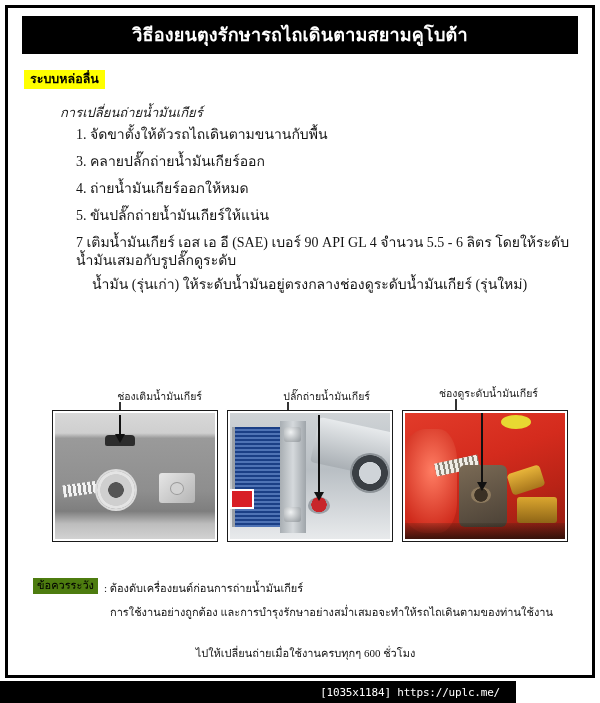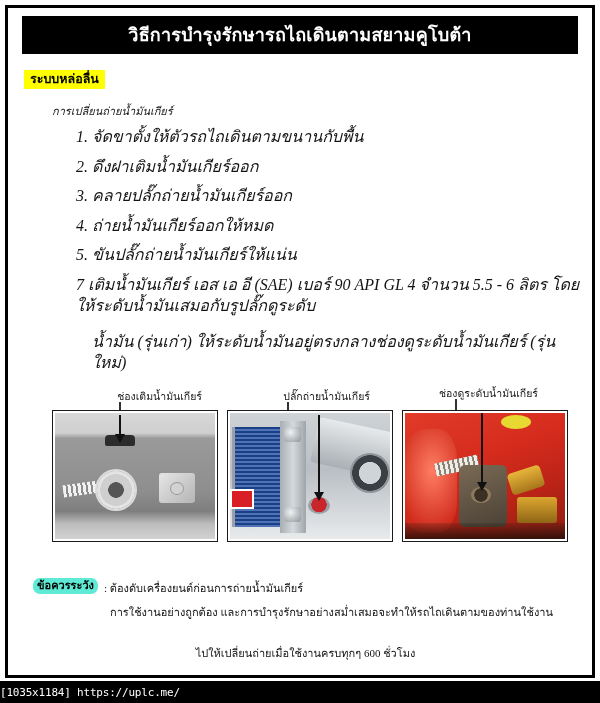--- a/index.html
+++ b/index.html
@@ -68,51 +68,50 @@
     font-size: 12.5px;
     font-weight: bold;
     padding: 2px 6px 3px 6px;
     line-height: 1.15;
     white-space: nowrap;
   }
 
   
   .sub-heading {
     position: absolute;
-    left: 44px;
+    left: 52px;
     top: 94px;
-    font-size: 11px;
+    font-size: 13px;
     font-style: italic;
     color: #1a1a1a;
     white-space: nowrap;
   }
 
   
   .steps {
     position: absolute;
     left: 68px;
     top: 118px;
     width: 510px;
   }
   .step {
-    font-size: 16px;
+    font-size: 14px;
     color: #141414;
     line-height: 1.32;
     margin-bottom: 8.5px;
     white-space: nowrap;
-    font-style: italic;
   }
   .step.wrap {
     white-space: normal;
     margin-bottom: 7px;
   }
   .step .cont {
     display: block;
     padding-left: 16px;
-    margin-top: 15px;
+    margin-top: 5px;
   }
 
   
   .photo-strip {
     position: absolute;
     left: 44px;
     top: 402px;
     width: 516px;
     height: 132px;
     display: flex;
@@ -326,28 +325,27 @@
     position: absolute;
     width: 1.5px;
     background: #333333;
   }
 
   
   .warn-label {
     position: absolute;
     left: 25px;
     top: 570px;
-    background: #5eead4;
+    background: #4d7c0f;
     color: #000000;
     font-size: 11px;
-    font-weight: bold;
+    font-weight: normal;
     padding: 1px 4px 2px 4px;
     line-height: 1.2;
     white-space: nowrap;
-    border-radius: 7px;
   }
   .warn-inline {
     position: absolute;
     left: 96px;
     top: 571px;
     font-size: 11px;
     color: #141414;
     white-space: nowrap;
   }
   .warn-para {
@@ -363,62 +361,58 @@
   .warn-para .indent {
     display: inline-block;
     width: 52px;
   }
 
   
   .footer {
     position: absolute;
     left: 0;
     bottom: 0;
-    width: 600px;
+    width: 516px;
     height: 22px;
     background: #000000;
     display: flex;
     align-items: center;
-    justify-content: flex-start;
-    padding-right: 6px;
+    justify-content: flex-end;
+    padding-right: 16px;
     box-sizing: border-box;
   }
   .footer-text {
     color: #ffffff;
     font-family: "DejaVu Sans Mono", "Liberation Mono", monospace;
     font-size: 11px;
     letter-spacing: -0.2px;
     white-space: nowrap;
   }
 </style>
 </head>
 <body>
 
 <div class="page">
 
   <div class="page-border"></div>
 
   <div class="content">
 
     <div class="title-banner">
-      <div class="title-text">วิธีการบำรุงรักษารถไถเดินตามสยามคูโบต้า</div>
+      <div class="title-text">วิธีองยนตุงรักษารถไถเดินตามสยามคูโบต้า</div>
     </div>
 
     <div class="section-label">ระบบหล่อลื่น</div>
 
     <div class="sub-heading">การเปลี่ยนถ่ายน้ำมันเกียร์</div>
 
     <div class="steps">
       <div class="step">
         <span>1.</span>
         <span>จัดขาตั้งให้ตัวรถไถเดินตามขนานกับพื้น</span>
-      </div>
-      <div class="step">
-        <span>2.</span>
-        <span>ดึงฝาเติมน้ำมันเกียร์ออก</span>
       </div>
       <div class="step">
         <span>3.</span>
         <span>คลายปลั๊กถ่ายน้ำมันเกียร์ออก</span>
       </div>
       <div class="step">
         <span>4.</span>
         <span>ถ่ายน้ำมันเกียร์ออกให้หมด</span>
       </div>
       <div class="step">

